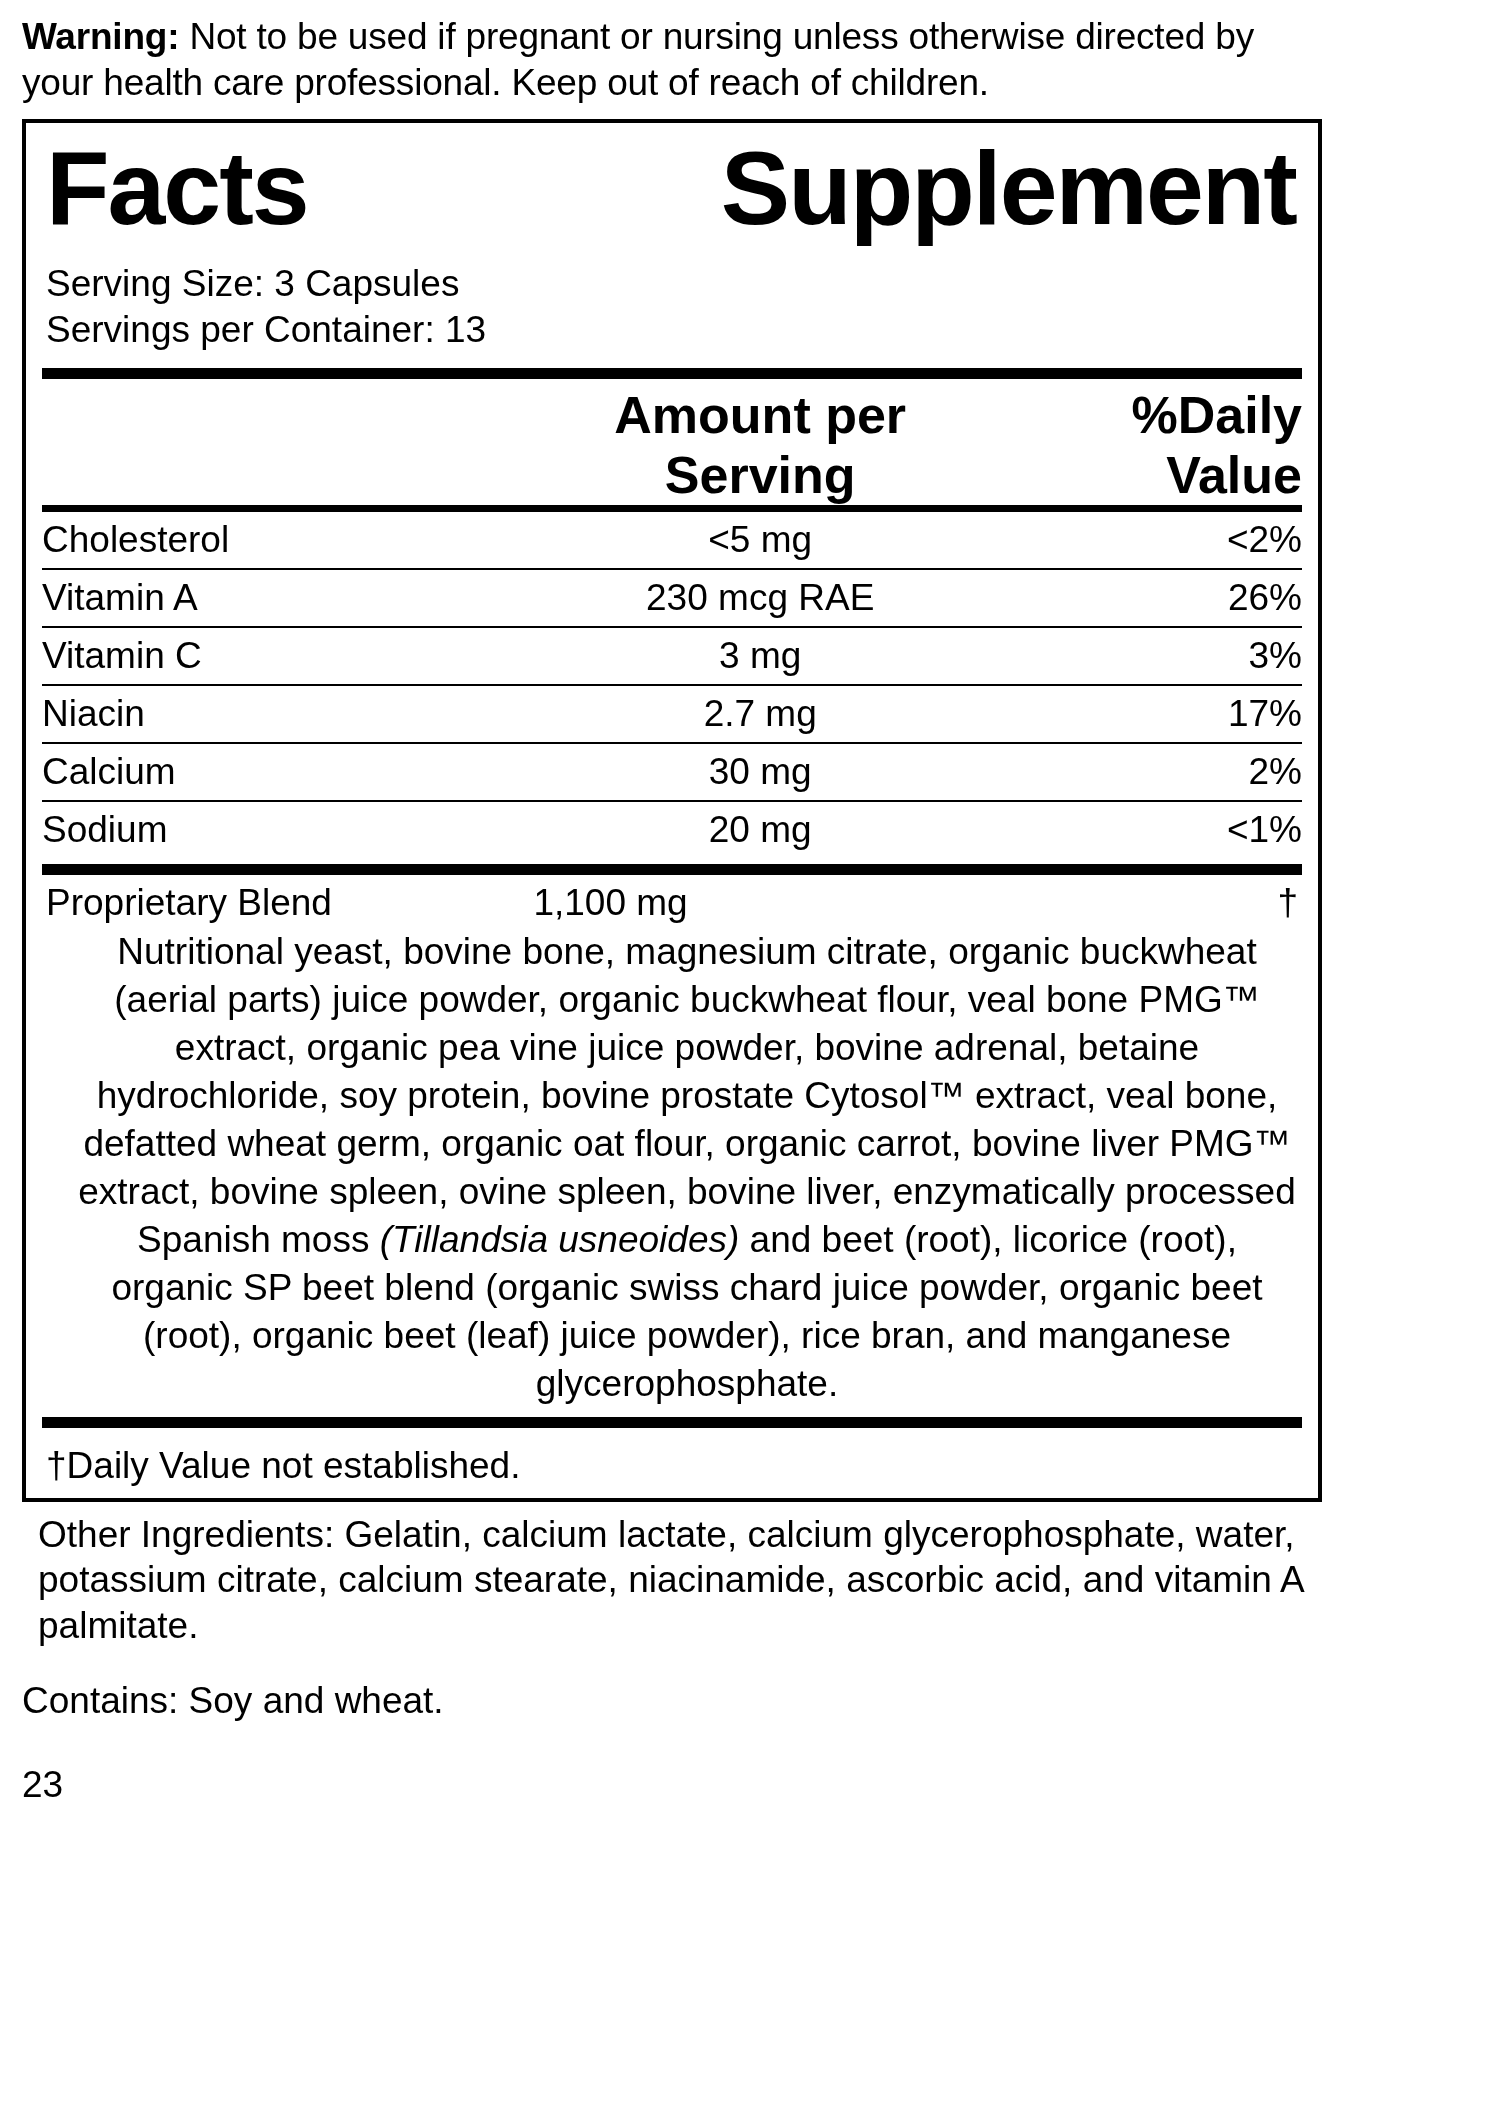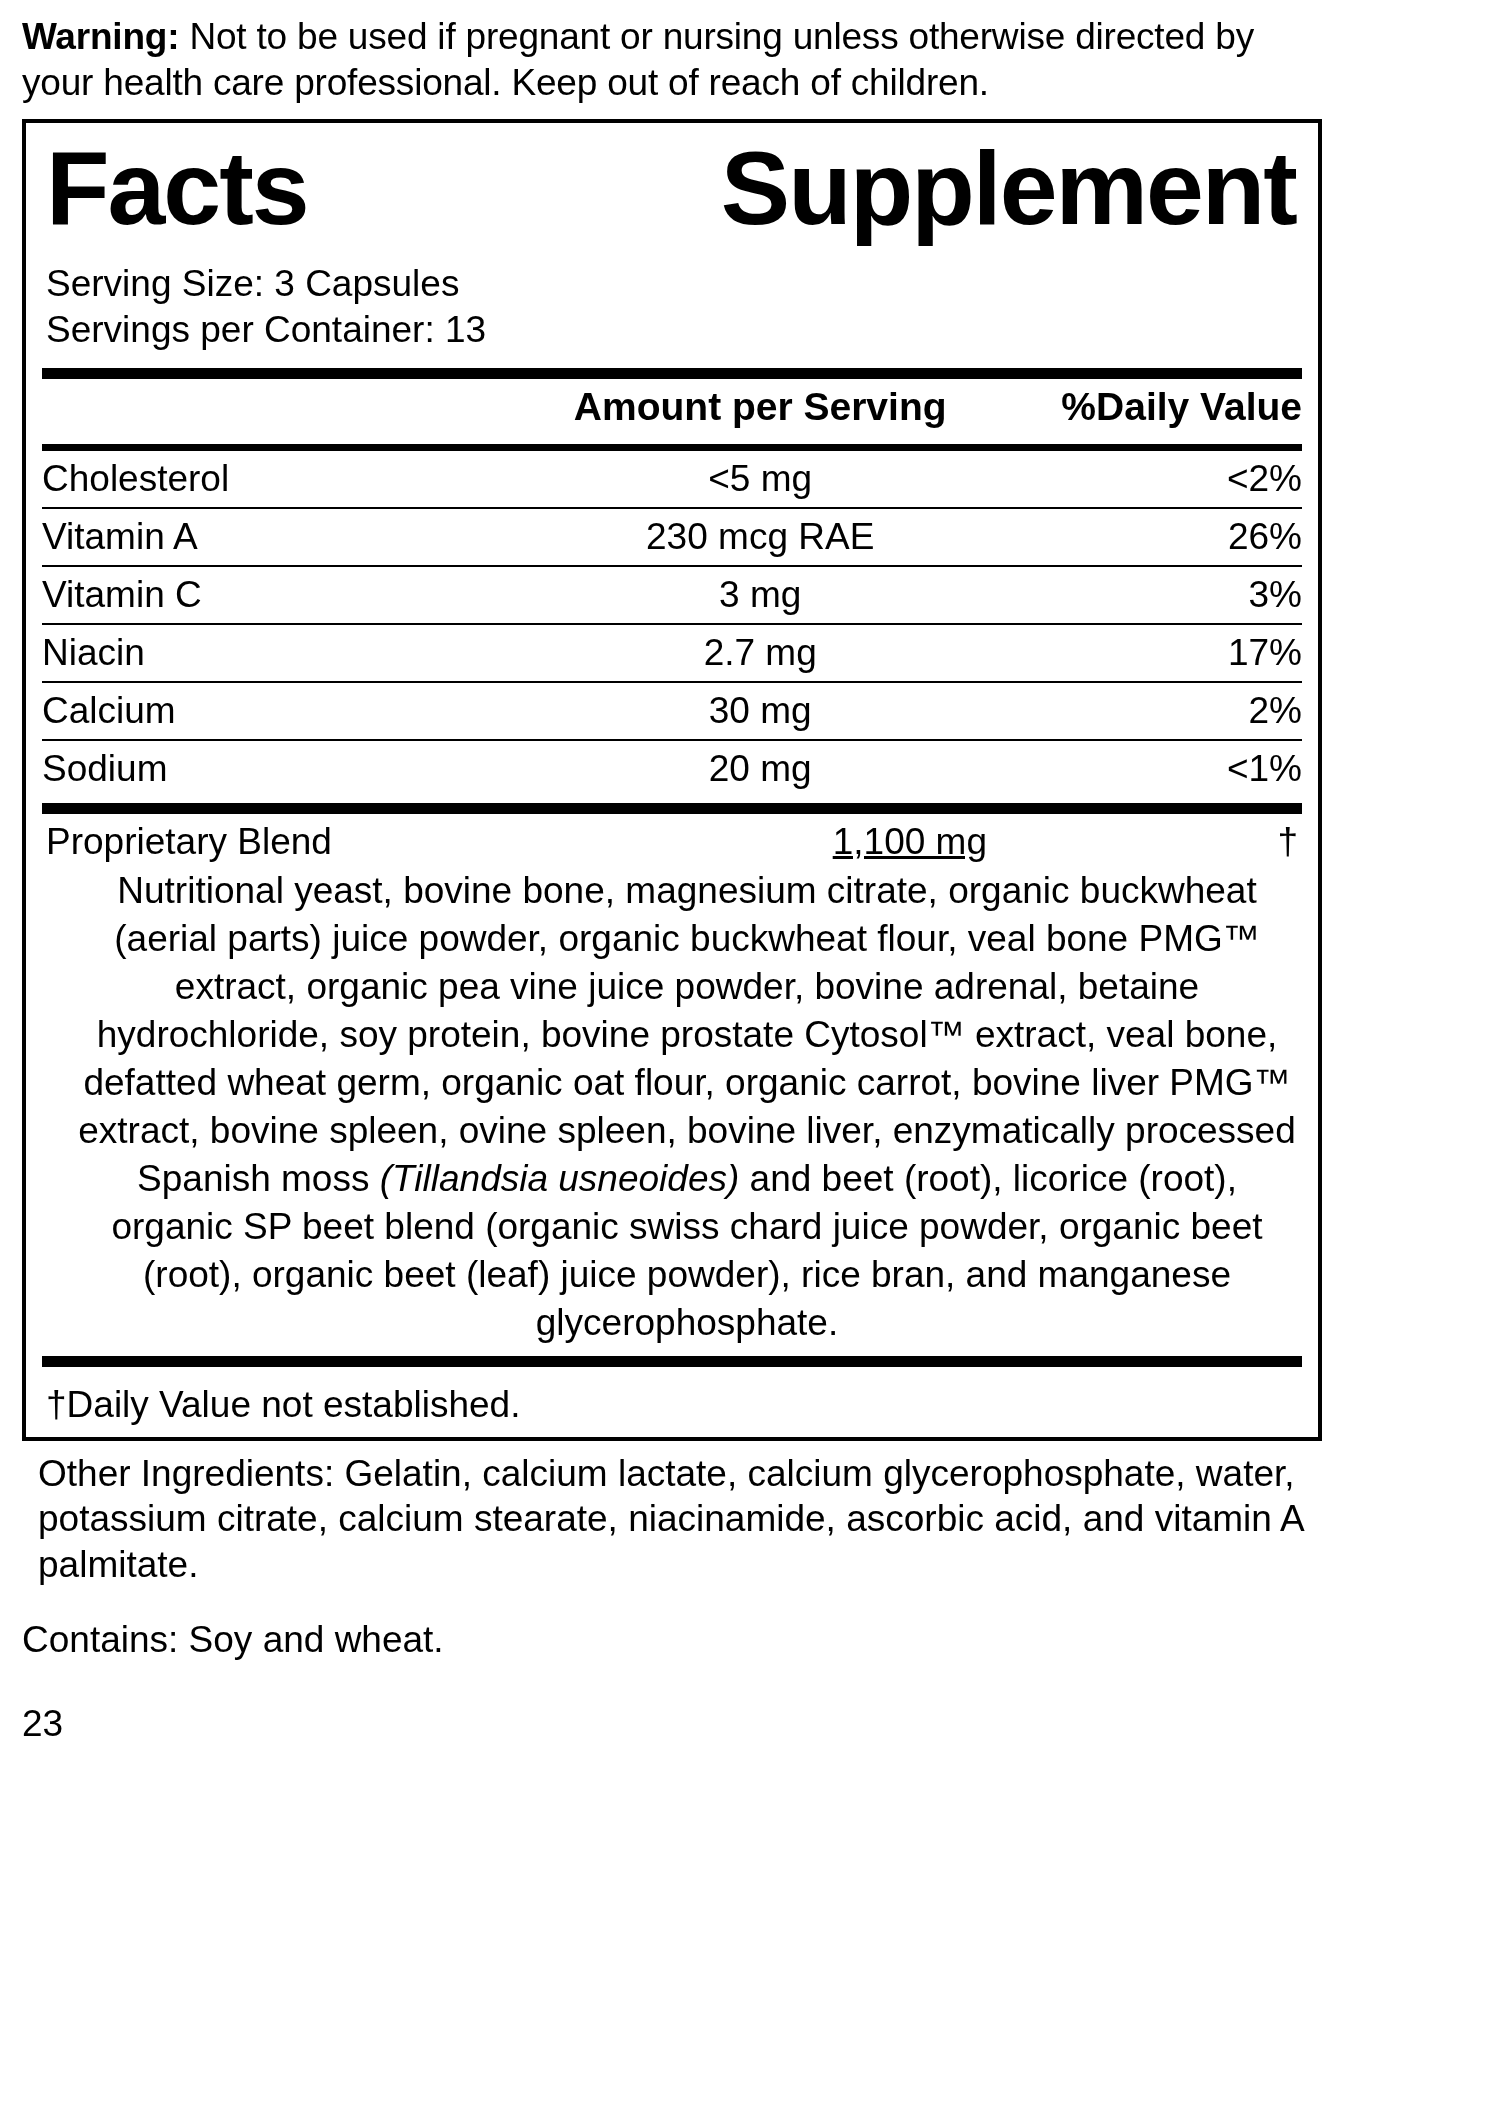--- a/index.html
+++ b/index.html
@@ -69,22 +69,22 @@
     width: 100%;
     border-collapse: collapse;
     font-size: 37px;
   }
   table.nutrients td, table.nutrients th {
     padding: 7px 0 7px 0;
     vertical-align: bottom;
   }
   table.nutrients thead th {
     font-weight: bold;
-    font-size: 39px;
-    padding-bottom: 15px;
+    font-size: 52px;
+    padding-bottom: 0;
     padding-top: 6px;
   }
   th.col-name, td.col-name {
     text-align: left;
     width: 39%;
     padding-left: 4px;
   }
   th.col-amount, td.col-amount {
     text-align: center;
     width: 36%;
@@ -101,21 +101,21 @@
     border-top: none;
   }
 
   
   .blend-head {
     display: flex;
     font-size: 37px;
     padding: 7px 0 4px 0;
   }
   .blend-head .bh-name { width: 39%; padding-left: 4px; }
-  .blend-head .bh-amt { width: 36%; text-align: right; text-decoration: underline; }
+  .blend-head .bh-amt { width: 36%; text-align: left; }
   .blend-head .bh-dv { width: 25%; text-align: right; padding-right: 4px; }
 
   .blend-body {
     font-size: 37px;
     line-height: 1.30;
     padding: 0 6px 8px 36px;
     text-align: center;
   }
   .blend-body i { font-style: italic; }
 

